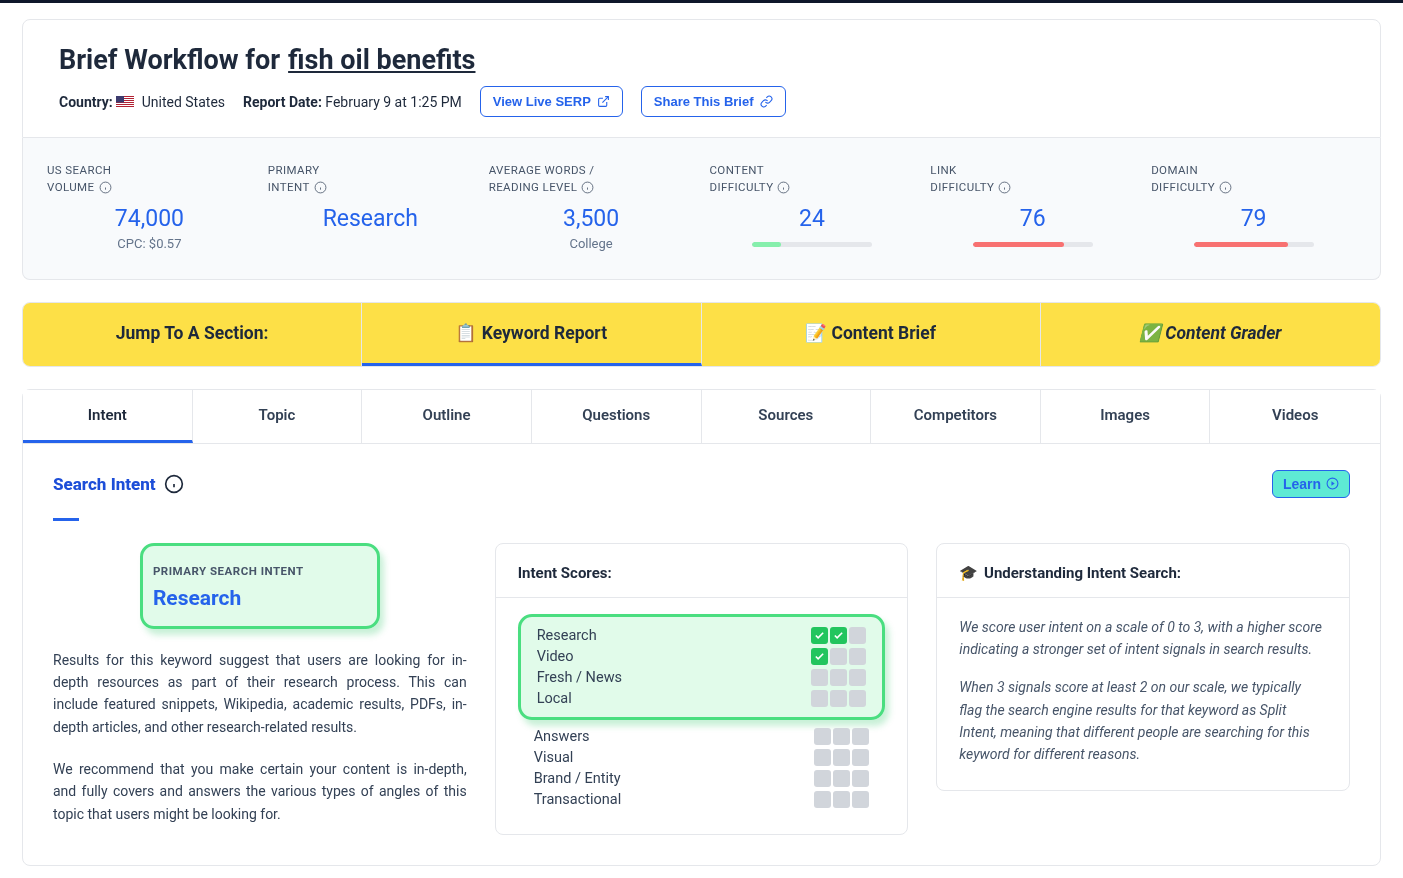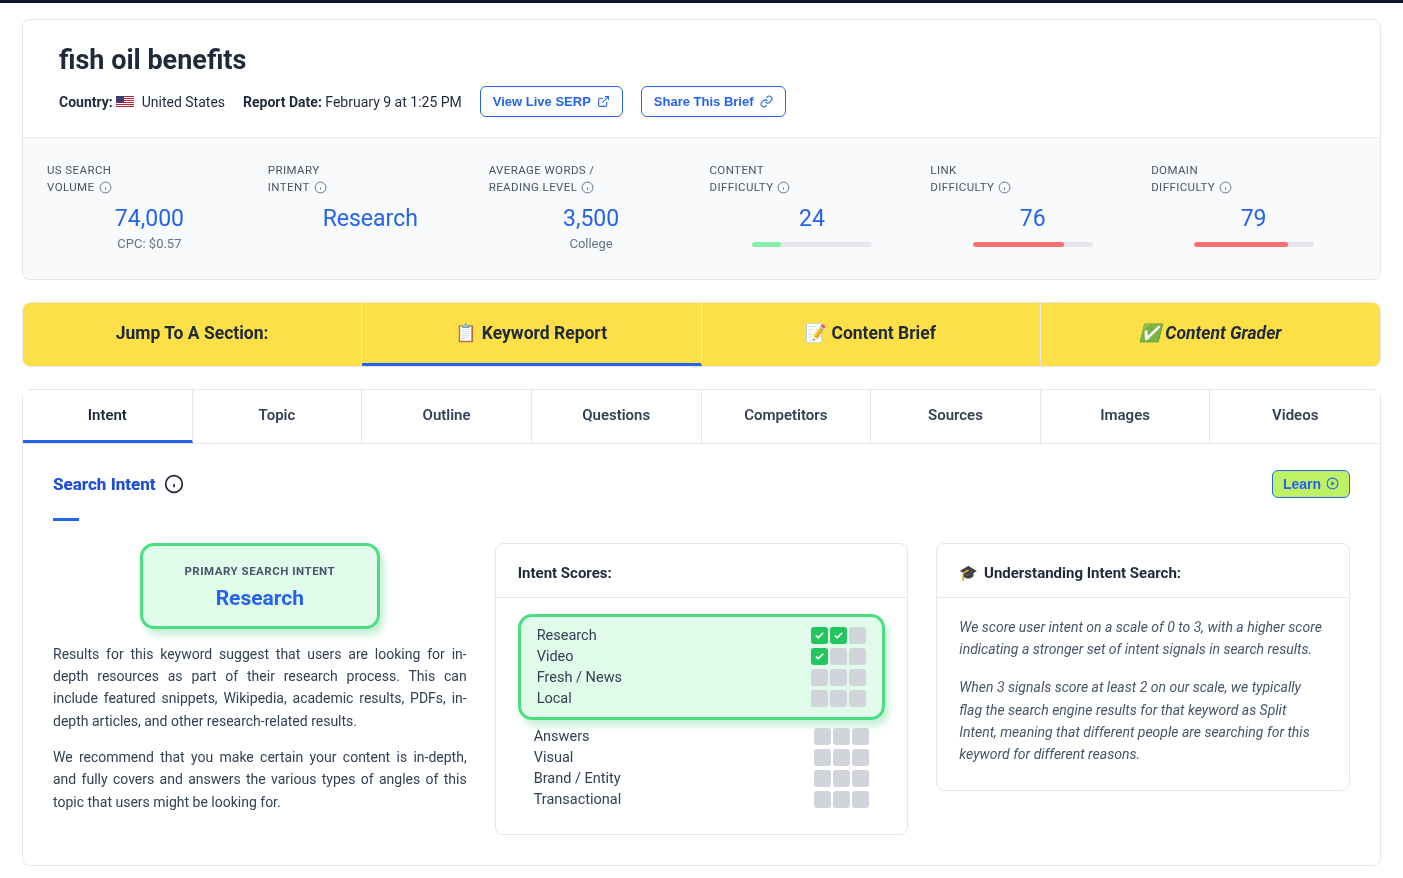--- a/index.html
+++ b/index.html
@@ -12,21 +12,21 @@
 .top-border { height: 3px; background: #0f172a; }
 .page-wrapper { padding: 16px 22px; }
 .header-card {
   background: #ffffff;
   border: 1px solid #e5e7eb;
   border-radius: 8px 8px 0 0;
   padding: 24px 36px 20px 36px;
 }
 .title-row { display: flex; align-items: baseline; gap: 8px; }
 .title-text { font-size: 27px; font-weight: 700; color: #1e293b; }
-.title-keyword { font-size: 27px; font-weight: 700; color: #1e293b; }
+.title-keyword { font-size: 27px; font-weight: 700; color: #1e293b; text-decoration: underline; }
 .meta-row { display: flex; align-items: center; gap: 18px; margin-top: 10px; flex-wrap: wrap; }
 .meta-label { font-weight: 700; color: #1e293b; font-size: 14px; }
 .meta-val { font-weight: 400; color: #1e293b; font-size: 14px; }
 .flag { display: inline-block; width: 18px; height: 12px; vertical-align: -1px; margin-right: 4px; }
 .btn-outline {
   border: 1px solid #2563eb;
   color: #2563eb;
   background: #fff;
   border-radius: 6px;
   padding: 7px 12px;
@@ -96,46 +96,46 @@
 }
 .tab:last-child { border-right: none; }
 .tab.active { border-bottom: 3px solid #2563eb; color: #1e293b; }
 .section-body { padding: 26px 30px 30px 30px; }
 .section-header { display: flex; justify-content: space-between; align-items: center; }
 .section-title { font-size: 17px; font-weight: 800; color: #1d4ed8; display: flex; align-items: center; gap: 8px; }
 .section-title .info-icon { width: 20px; height: 20px; stroke: #1e293b; stroke-width: 2; fill: none; }
 .learn-btn {
   border: 1.5px solid #2563eb;
   color: #2563eb;
-  background: #bef264;
+  background: #5eead4;
   border-radius: 6px;
   padding: 5px 10px;
   font-size: 14px;
   font-weight: 600;
   cursor: pointer;
   display: inline-flex;
   align-items: center;
   gap: 5px;
 }
 .blue-underscore { width: 26px; height: 3px; background: #2563eb; margin-top: 20px; }
 .cols { display: grid; grid-template-columns: 1fr 1fr 1fr; gap: 28px; margin-top: 22px; align-items: start; }
 .highlight-box {
   position: relative;
-  text-align: center;
+  text-align: left;
   padding: 18px 10px 16px 10px;
   border-radius: 14px;
   background: rgba(134, 239, 172, 0.25);
   border: 3px solid #4ade80;
   box-shadow: 4px 6px 6px rgba(34,197,94,0.25);
   margin: 0 auto 12px;
   width: 58%;
 }
 .primary-label { font-size: 11.5px; font-weight: 700; letter-spacing: 0.5px; color: #475569; }
 .primary-value { font-size: 21px; font-weight: 700; color: #2563eb; margin-top: 8px; }
-.desc-text { font-size: 14px; color: #334155; line-height: 1.6; text-align: justify; margin-top: 14px; }
+.desc-text { font-size: 14px; color: #334155; line-height: 1.6; text-align: justify; margin-top: 20px; }
 .panel {
   border: 1px solid #e5e7eb;
   border-radius: 8px;
   padding: 20px 22px 24px 22px;
   background: #fff;
 }
 .panel-title { font-size: 15px; font-weight: 700; color: #1e293b; display: flex; align-items: center; gap: 6px; }
 .score-hl {
   margin-top: 16px;
   border-radius: 14px;
@@ -158,20 +158,21 @@
 </style>
 </head>
 <body>
 
 <div class="top-border"></div>
 
 <div class="page-wrapper">
 
   <div class="header-card">
     <div class="title-row">
+      <span class="title-text">Brief Workflow for </span>
       <span class="title-keyword">fish oil benefits</span>
     </div>
     <div class="meta-row">
       <span>
         <span class="meta-label">Country:</span>
         <span class="flag">
           <svg viewBox="0 0 18 12">
               <rect width="18" height="12" fill="#b22234"></rect>
               <rect y="1" width="18" height="1" fill="#fff"></rect>
               <rect y="3" width="18" height="1" fill="#fff"></rect>
@@ -308,22 +309,22 @@
     <div class="section-nav-item label-only">Jump To A Section:</div>
     <div id="section-nav-items" style="display: contents;"><div class="section-nav-item active">📋 Keyword Report</div><div class="section-nav-item">📝 Content Brief</div><div class="section-nav-item">✅ Content Grader</div></div>
   </div>
 
   <div class="content-wrap">
     <div class="tabs" id="tabs">
         <div class="tab active">Intent</div>
         <div class="tab">Topic</div>
         <div class="tab">Outline</div>
         <div class="tab">Questions</div>
+        <div class="tab">Sources</div>
         <div class="tab">Competitors</div>
-        <div class="tab">Sources</div>
         <div class="tab">Images</div>
         <div class="tab">Videos</div>
       </div>
     <div class="section-body">
       <div class="section-header">
         <div class="section-title">
           <span>Search Intent</span>
           <svg class="info-icon" viewBox="0 0 24 24">
               <circle cx="12" cy="12" r="10"></circle>
               <line x1="12" y1="16" x2="12" y2="12"></line>

